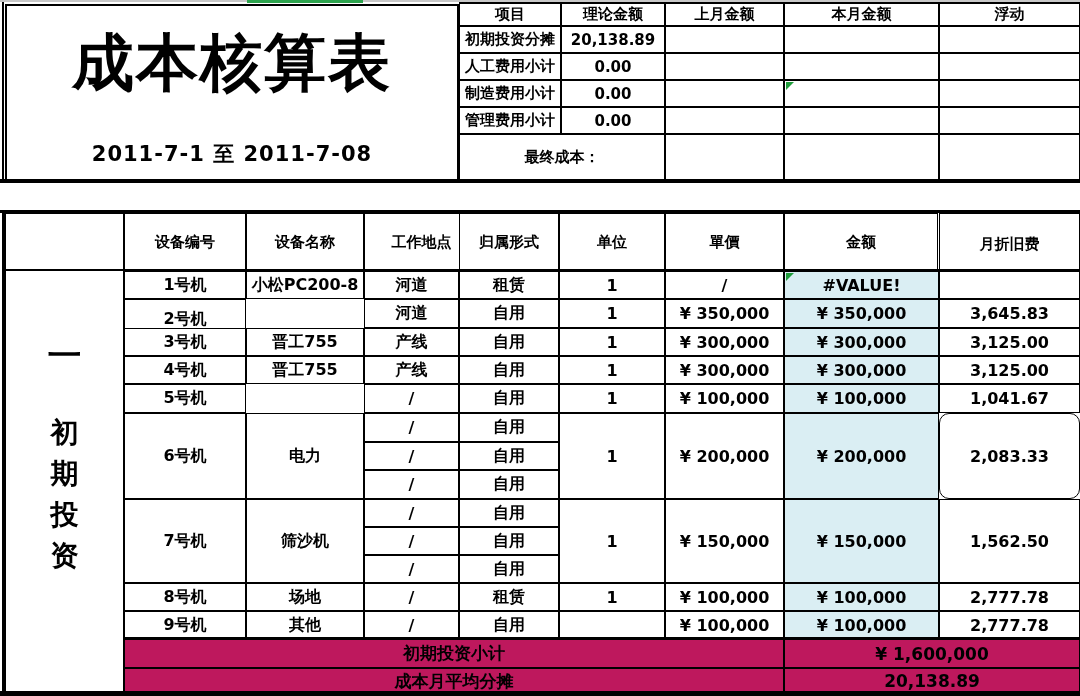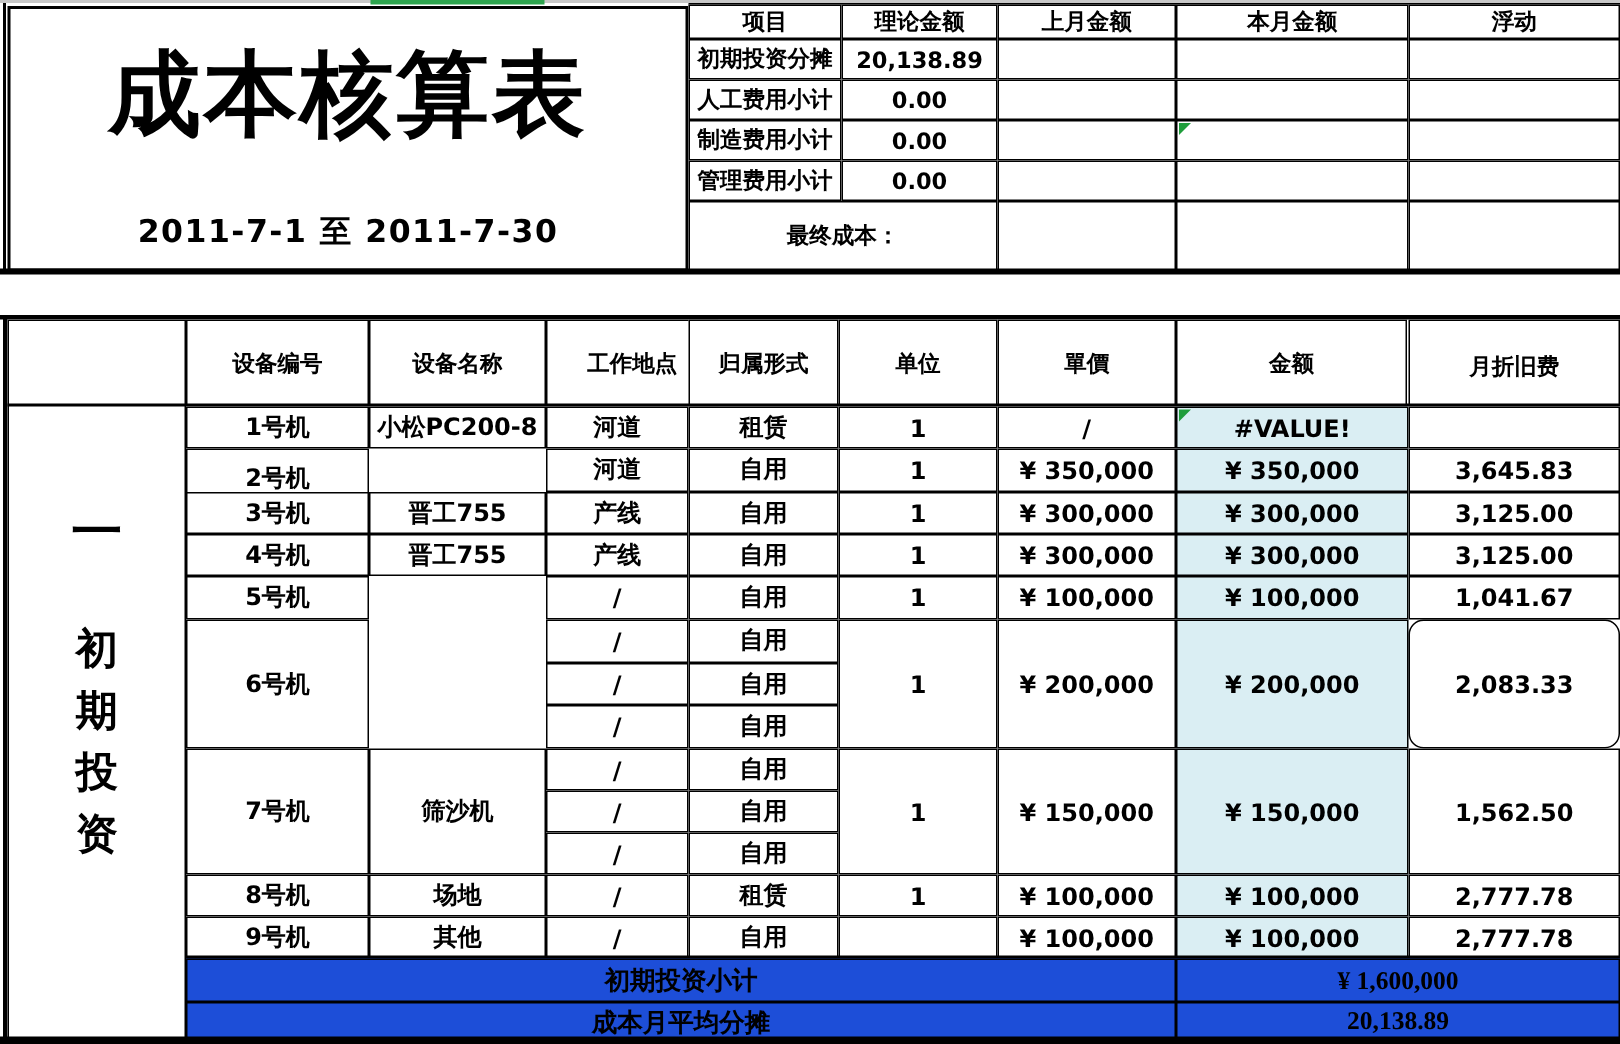--- a/index.html
+++ b/index.html
@@ -4,21 +4,21 @@
 <style>
   html,body{margin:0;padding:0;background:#fff;}
   #page{position:relative;width:1080px;height:696px;background:#fff;overflow:hidden;
         font-family:"DejaVu Sans","Liberation Sans",sans-serif;color:#000;}
   .c{position:absolute;box-sizing:border-box;border:1px solid #000;background:#fff;
      display:flex;align-items:center;justify-content:center;
      font-weight:700;font-size:16px;white-space:nowrap;overflow:hidden;}
   .s{font-size:15px;}
   .h{font-size:15px;}
   .blue{background:#DAEEF3;}
-  .cyan{background:#1d4ed8;font-family:Liberation Serif, serif;}
+  .cyan{background:#be185d;}
   .ln{position:absolute;background:#000;}
   .tri{position:absolute;width:0;height:0;border-top:8px solid #1F9D3B;border-right:8px solid transparent;}
   #titlebox{position:absolute;left:5px;top:4px;width:454px;height:177px;box-sizing:border-box;
             border:2px solid #000;display:flex;flex-direction:column;align-items:center;}
   #bigtitle{margin-top:26px;font-size:62px;font-weight:800;letter-spacing:2px;line-height:1;}
   #daterange{margin-top:46px;font-size:21px;font-weight:700;letter-spacing:1px;}
   .vstack{display:flex;flex-direction:column;align-items:center;gap:13px;
           font-size:28px;font-weight:700;line-height:1;}
   .vstack .idx{font-size:34px;margin-bottom:34px;}
   .dep-h{align-items:flex-end;padding-bottom:16px;}
@@ -26,21 +26,21 @@
 </head>
 <body>
 
 <div id="page">
 
   <div class="ln" style="left:0;top:0;width:1080px;height:2px;background:#C8C8C8;"></div>
   <div class="ln" style="left:247px;top:0;width:116px;height:3px;background:#2DA44E;"></div>
 
   <div id="titlebox">
     <div id="bigtitle">成本核算表</div>
-    <div id="daterange">2011-7-1 至 2011-7-30</div>
+    <div id="daterange">2011-7-1 至 2011-7-08</div>
   </div>
 
   <div class="ln" style="left:459px;top:2px;width:621px;height:2px;"></div>
   <div class="c s" style="left:459px;top:3px;width:102px;height:23px;">项目</div>
   <div class="c s" style="left:561px;top:3px;width:104px;height:23px;">理论金额</div>
   <div class="c s" style="left:665px;top:3px;width:119px;height:23px;">上月金额</div>
   <div class="c s" style="left:784px;top:3px;width:155px;height:23px;">本月金额</div>
   <div class="c s" style="left:939px;top:3px;width:141px;height:23px;">浮动</div>
 
   <div class="c s" style="left:459px;top:26px;width:102px;height:27px;">初期投资分摊</div>
@@ -137,20 +137,21 @@
 
   <div class="c" style="left:124px;top:384px;width:122px;height:29px;">5号机</div>
   <div class="c" style="left:364px;top:384px;width:95px;height:29px;">/</div>
   <div class="c" style="left:459px;top:384px;width:100px;height:29px;">自用</div>
   <div class="c" style="left:559px;top:384px;width:106px;height:29px;">1</div>
   <div class="c" style="left:665px;top:384px;width:119px;height:29px;">¥ 100,000</div>
   <div class="c blue" style="left:784px;top:384px;width:155px;height:29px;">¥ 100,000</div>
   <div class="c" style="left:939px;top:384px;width:141px;height:29px;">1,041.67</div>
 
   <div class="c" style="left:124px;top:413px;width:122px;height:86px;">6号机</div>
+  <div class="c" style="left:246px;top:413px;width:118px;height:86px;">电力</div>
   <div class="c" style="left:364px;top:413px;width:95px;height:29px;">/</div>
   <div class="c" style="left:459px;top:413px;width:100px;height:29px;">自用</div>
   <div class="c" style="left:364px;top:442px;width:95px;height:28px;">/</div>
   <div class="c" style="left:459px;top:442px;width:100px;height:28px;">自用</div>
   <div class="c" style="left:364px;top:470px;width:95px;height:29px;">/</div>
   <div class="c" style="left:459px;top:470px;width:100px;height:29px;">自用</div>
   <div class="c" style="left:559px;top:413px;width:106px;height:86px;">1</div>
   <div class="c" style="left:665px;top:413px;width:119px;height:86px;">¥ 200,000</div>
   <div class="c blue" style="left:784px;top:413px;width:155px;height:86px;">¥ 200,000</div>
   <div class="c" style="left:939px;top:413px;width:141px;height:86px;border-radius:10px;">2,083.33</div>

